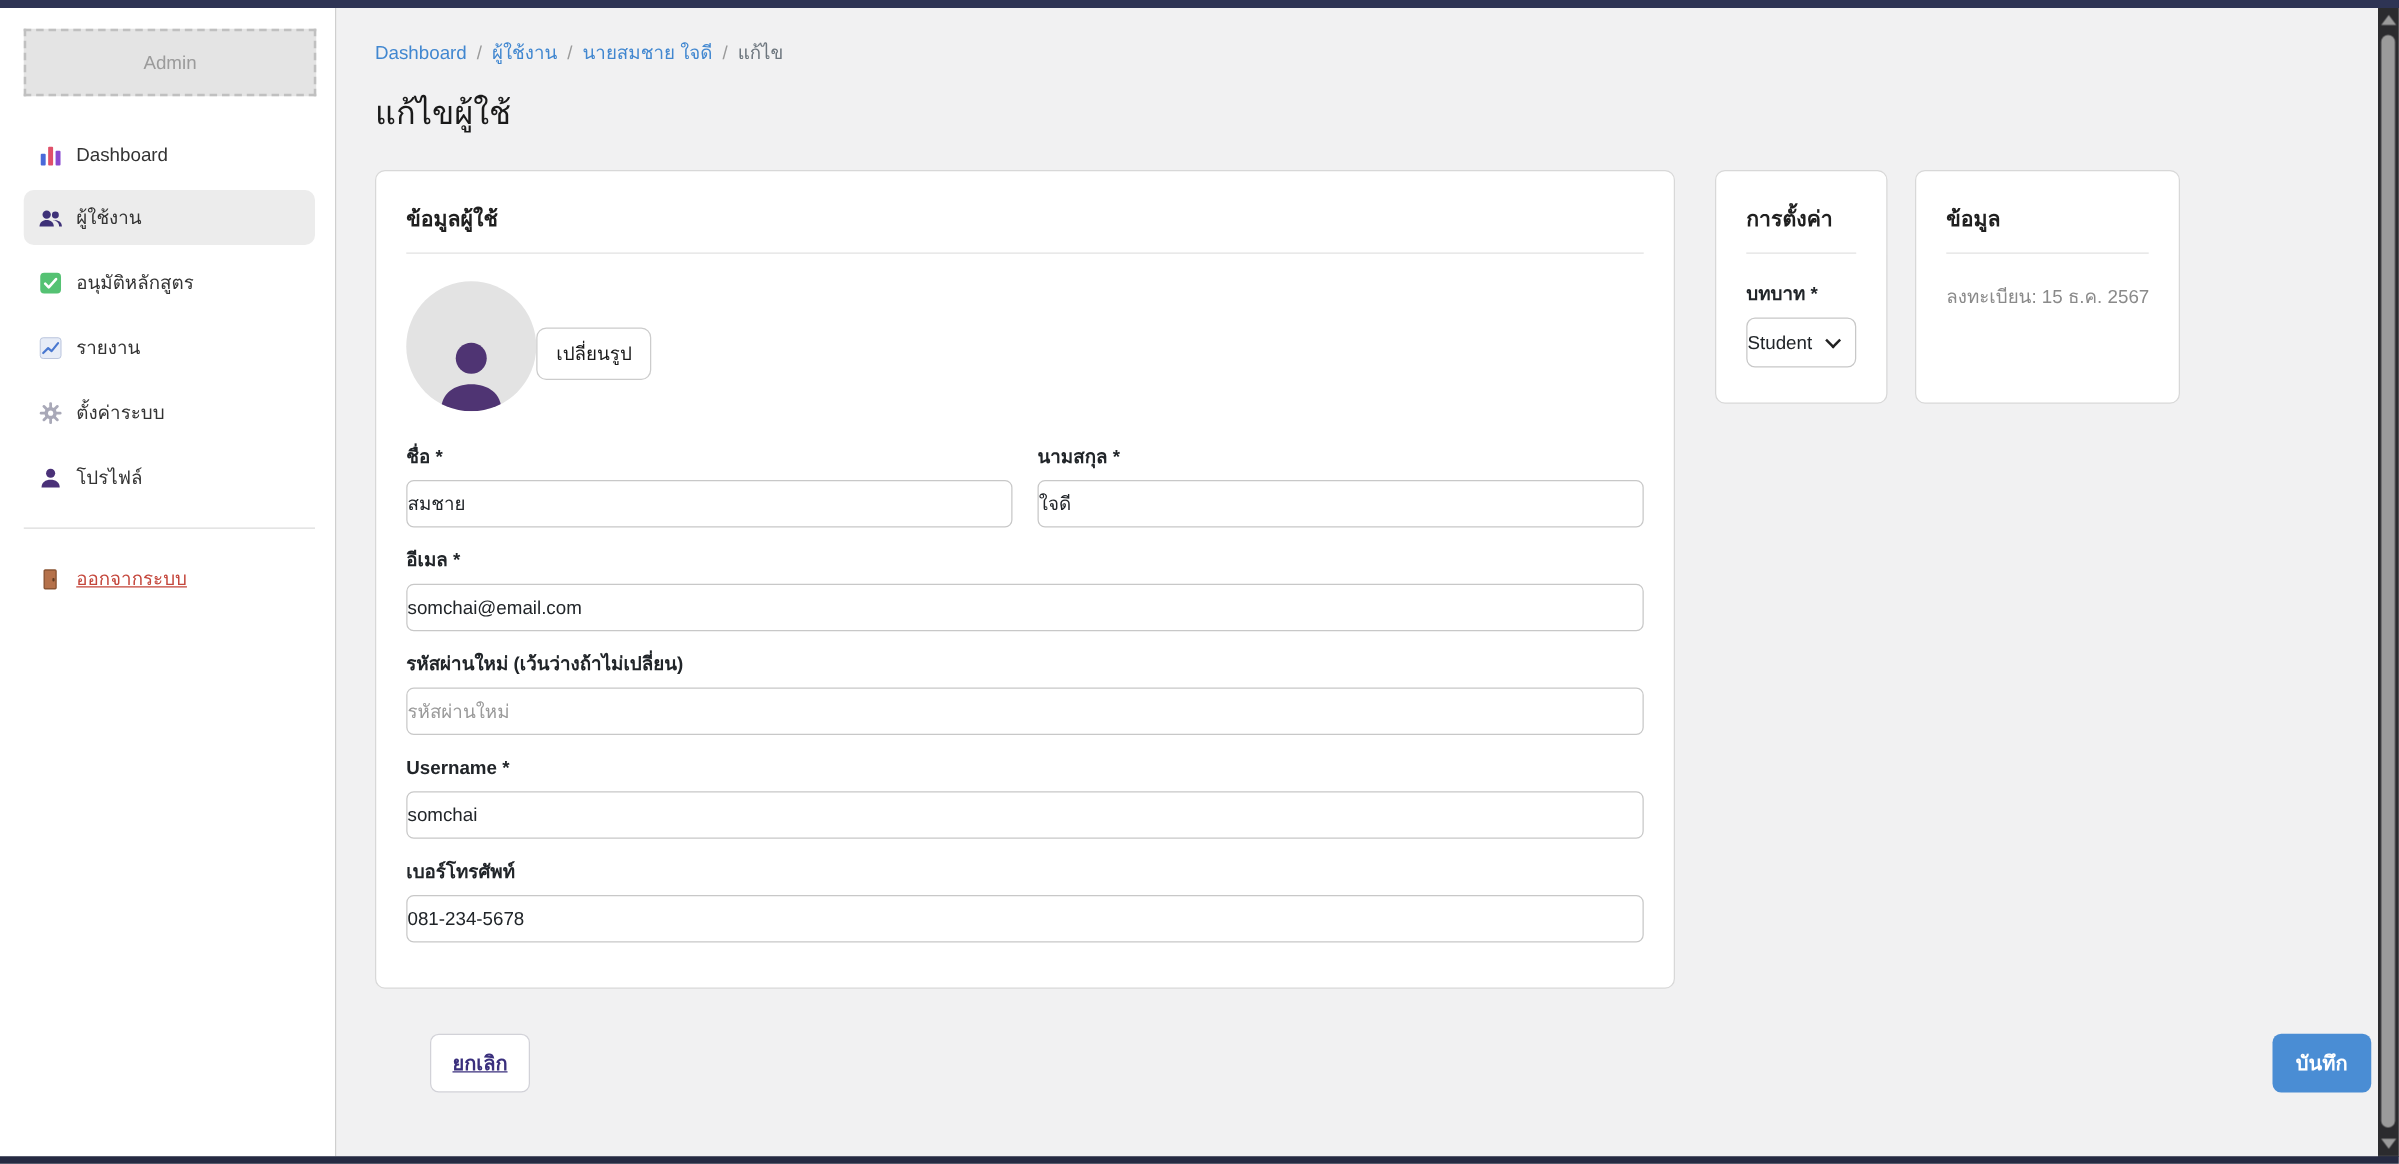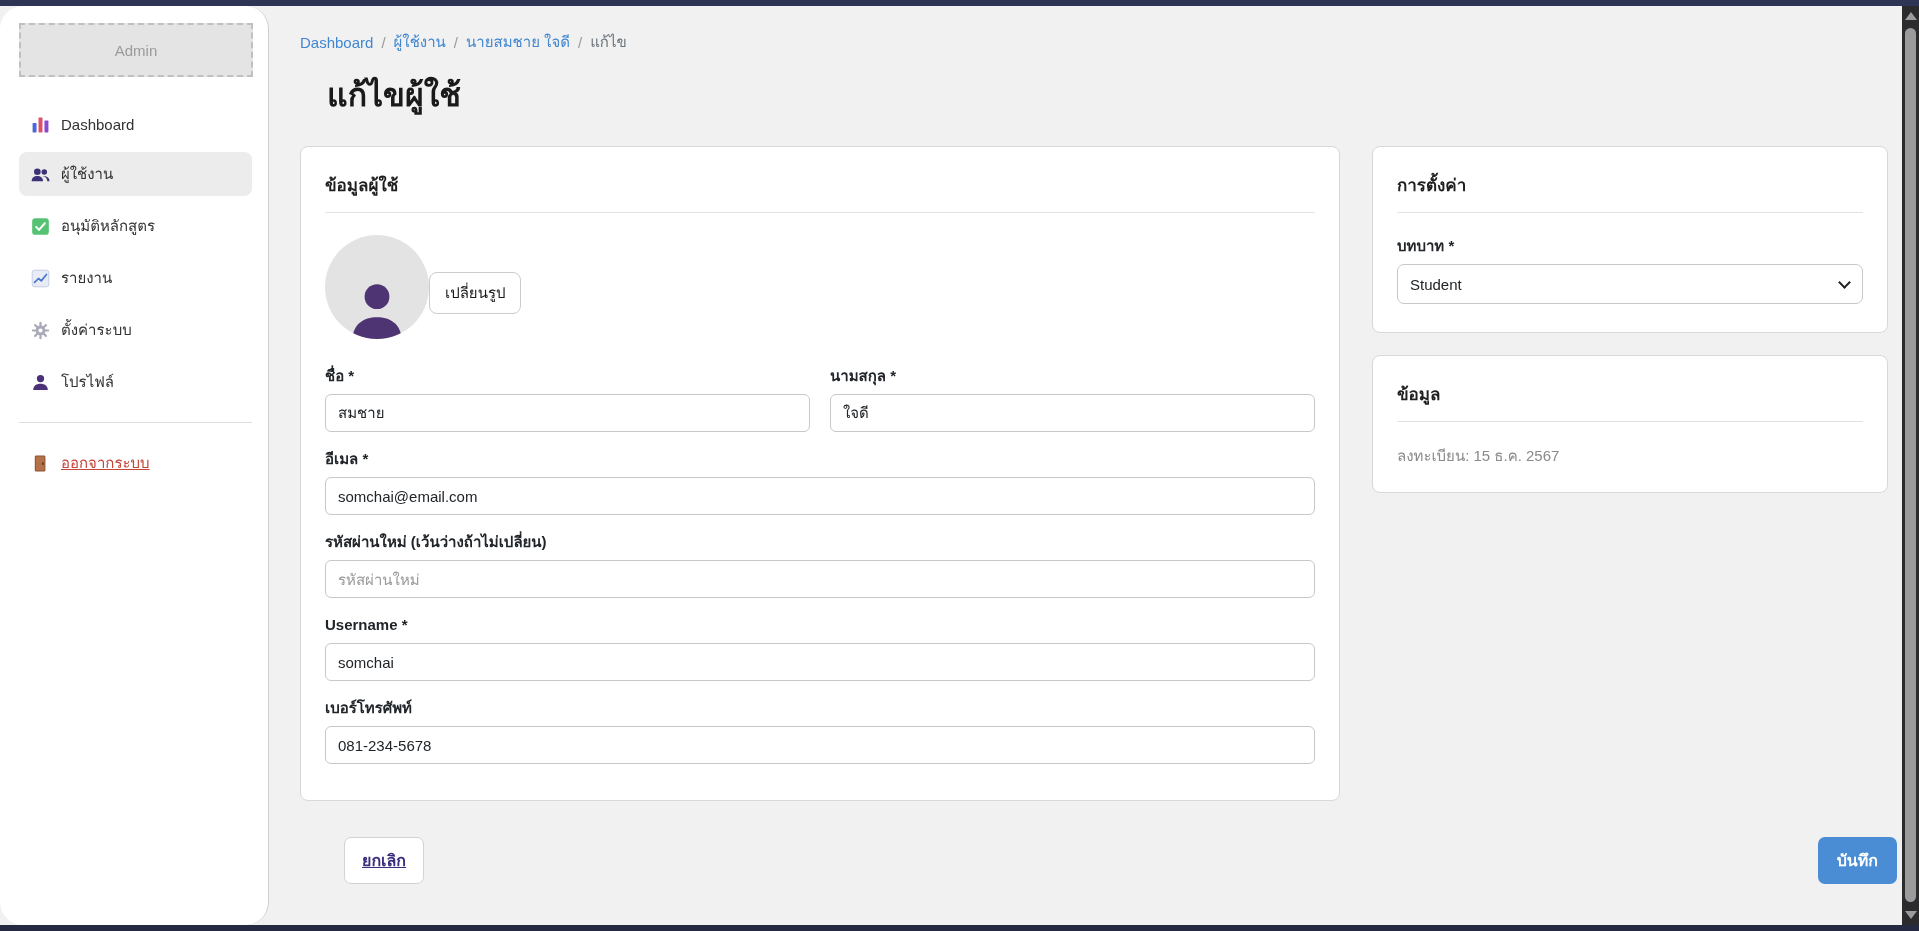--- a/index.html
+++ b/index.html
@@ -14,21 +14,21 @@
   
   .scrollbar  { position:fixed; top:6px; right:0; width:17px; height:919px; background:#2b2b2e; z-index:39; }
   .scroll-arrow { width:0; height:0; border-left:6px solid transparent; border-right:6px solid transparent; margin:6px auto 0; }
   .scroll-arrow.up   { border-bottom:8px solid #9b9b9b; }
   .scroll-arrow.down { border-top:8px solid #9b9b9b; position:absolute; bottom:6px; left:2.5px; margin:0; }
   .scroll-thumb { position:absolute; top:22px; left:3px; width:11px; height:874px; background:#9b9b9b; border-radius:6px; }
   
   .app { display:flex; height:919px; margin-top:6px; }
   .sidebar {
     width:269px; min-width:269px; background:#ffffff;
-    border-right:1px solid #cfcfcf; padding:17px 16px 0 19px; position:relative;border-radius:23px;
+    border-right:1px solid #cfcfcf; padding:17px 16px 0 19px; position:relative;
   }
   .main { flex:1; padding:24px 22px 0 31px; overflow:hidden; }
   
   .brand-box {
     width:234px; height:54px; background:#e4e4e4; border:2px dashed #c0c0c0;
     display:flex; align-items:center; justify-content:center;
     color:#9b9b9b; font-size:15px; margin-bottom:28px;
   }
   .nav-item {
     display:flex; align-items:center; gap:11px; padding:10px 12px;
@@ -37,48 +37,48 @@
   .nav-item.active { background:#ececec; }
   .nav-icon { width:19px; height:19px; display:inline-flex; flex:none; }
   .sidebar hr { border:none; border-top:1px solid #dcdcdc; margin:18px 0 26px; }
   .logout { display:flex; align-items:center; gap:11px; padding:2px 12px; cursor:pointer; }
   .logout span.lbl { color:#c4453a; text-decoration:underline; font-size:15px; }
   
   .breadcrumb { display:flex; gap:8px; align-items:center; font-size:15px; }
   .breadcrumb a { color:#4187d0; text-decoration:none; cursor:pointer; }
   .breadcrumb .sep { color:#9a9a9a; }
   .breadcrumb .current { color:#6c757d; }
-  .page-title { font-size:32px; font-weight:bold; color:#1a1a1a; margin-top:15px;margin-left:27px; }
+  .page-title { font-size:26px; font-weight:normal; color:#1a1a1a; margin-top:15px; }
   
   .content-grid { display:flex; gap:32px; margin-top:26px; align-items:flex-start; }
   .card {
     background:#fff; border:1px solid #d8d8d8; border-radius:8px; padding:24px;
   }
   .card-main  { width:1040px; }
-  .col-right  { width:516px; display:flex; flex-direction:column; gap:22px; }
+  .col-right  { width:516px; display:flex; flex-direction:row; gap:22px; }
   .card-title { font-size:17px; font-weight:bold; color:#1f1f1f; }
   .card-divider { border:none; border-top:1px solid #e2e2e2; margin:14px 0 22px; }
   
   .avatar-wrap { display:flex; flex-direction:row; align-items:center; margin-bottom:26px; }
   .avatar-circle {
     width:104px; height:104px; border-radius:50%; background:#e3e3e3;
     display:flex; align-items:flex-end; justify-content:center; overflow:hidden;
   }
   .btn-change {
     margin-top:12px; background:#fff; border:1px solid #cccccc; border-radius:8px;
     padding:8px 15px; font-size:15px; color:#1a1a1a; cursor:pointer;
     font-family:inherit;
   }
   
   .form-row { display:flex; gap:20px; }
   .form-group { margin-bottom:16px; flex:1; }
   .form-group label { display:block; font-weight:bold; font-size:15px; color:#212529; margin-bottom:7px; line-height:22px; }
   .form-group input, .form-group select {
     width:100%; height:38px; border:1px solid #c8c8c8; border-radius:6px;
-    padding:0 12px; font-size:15px; color:#212529; background:#fff;
+    padding:0 0; font-size:15px; color:#212529; background:#fff;
     font-family:inherit; outline:none;
   }
   .form-group input::placeholder { color:#9a9a9a; }
   .select-wrap { position:relative; }
   .select-wrap select { appearance:none; -webkit-appearance:none; padding-right:34px; height:40px; border-radius:7px; }
   .chevron {
     position:absolute; right:14px; top:14px; width:9px; height:9px;
     border-right:2.2px solid #222; border-bottom:2.2px solid #222;
     transform:rotate(45deg); pointer-events:none;
   }

